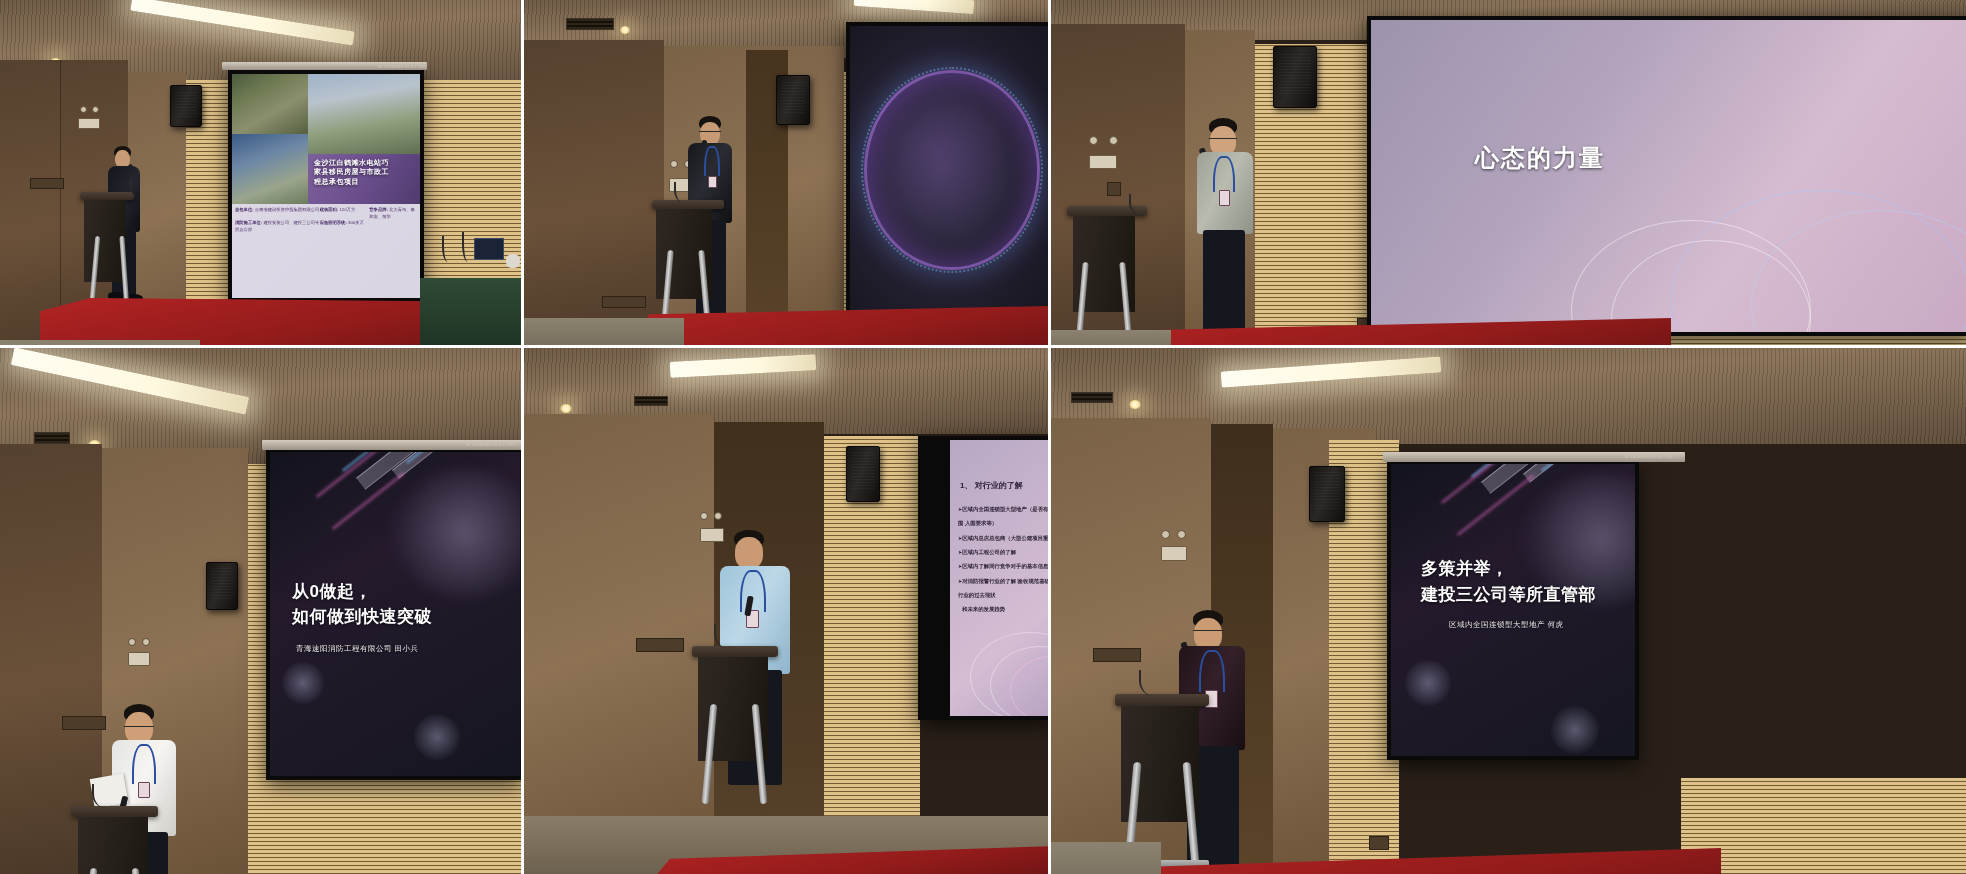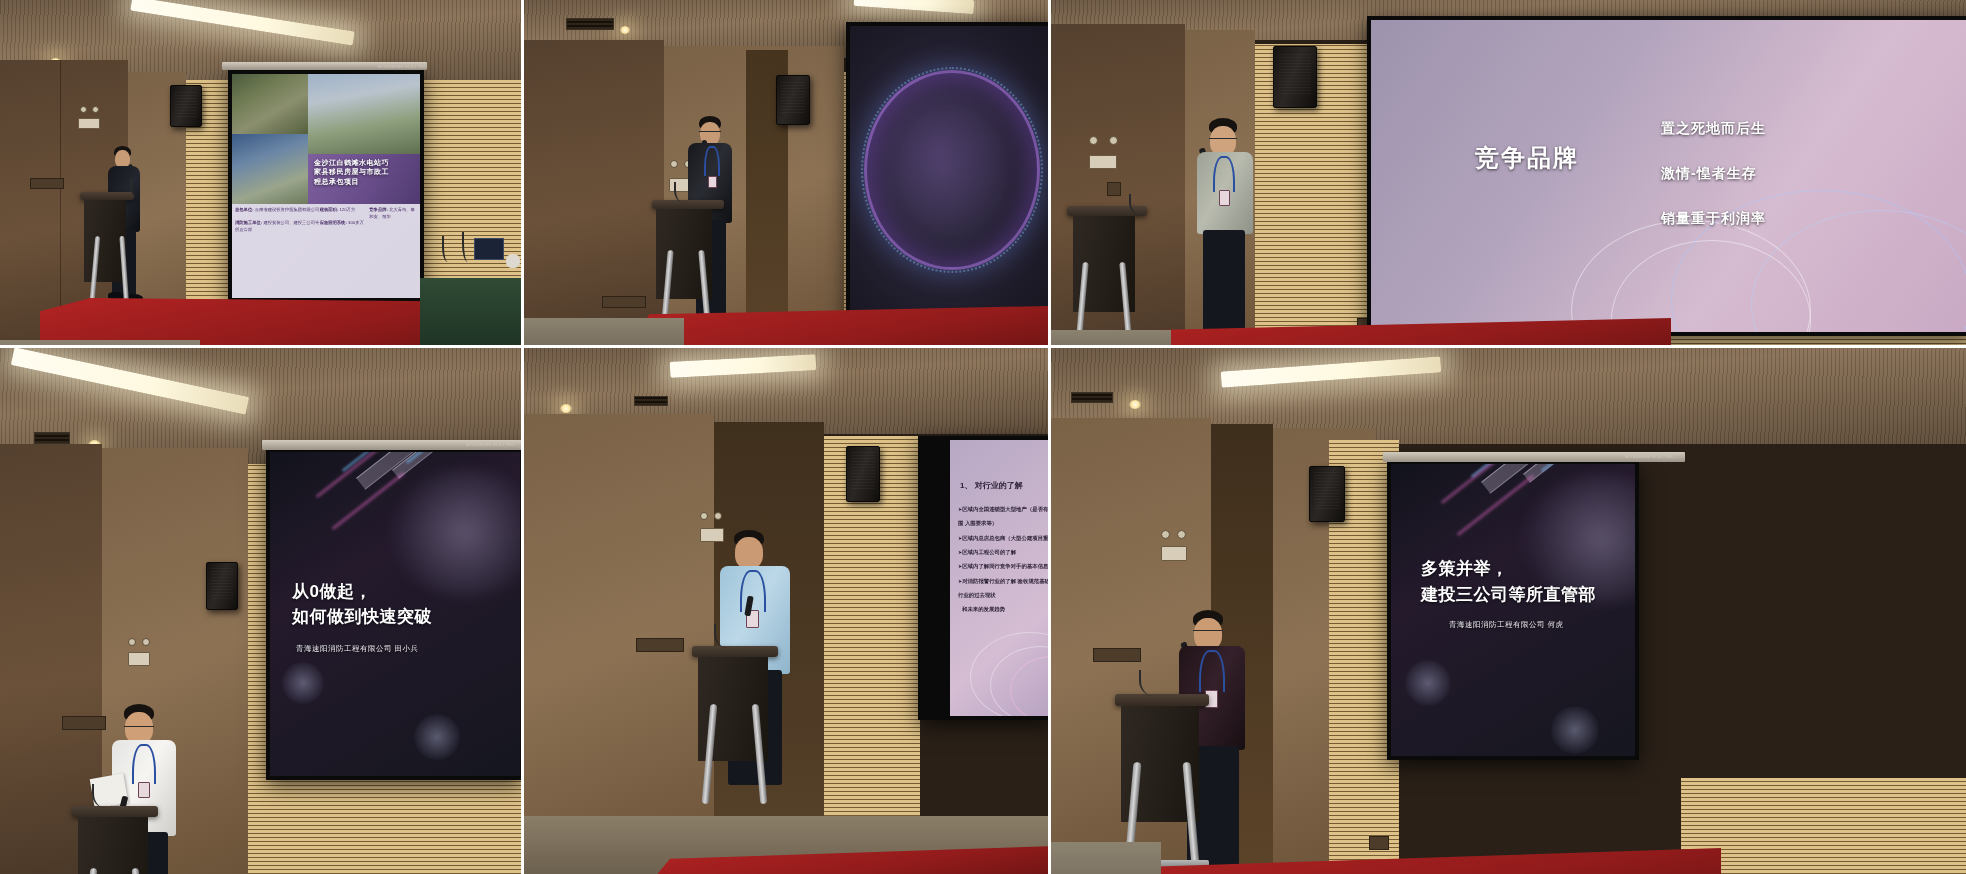--- a/index.html
+++ b/index.html
@@ -408,26 +408,21 @@
       <div class="outlet" style="left:306px;top:318px;width:22px;height:12px;"></div>
 
       <div class="speaker" style="left:222px;top:46px;width:44px;height:62px;"></div>
 
       <div class="screen-frame" style="left:316px;top:16px;width:608px;height:320px;">
         <div class="screen-surface s3">
           <div class="wave" style="left:200px;top:200px;width:240px;height:180px;"></div>
           <div class="wave" style="left:240px;top:220px;width:200px;height:160px;"></div>
           <div class="wave" style="left:300px;top:170px;width:300px;height:220px;border-color:rgba(170,200,255,0.5);"></div>
           <div class="wave" style="left:380px;top:190px;width:260px;height:190px;border-color:rgba(180,210,255,0.45);"></div>
-          <div class="slide-text" style="left:104px;top:122px;font-size:24px;letter-spacing:2px;">竞争品牌</div>
-          <div class="slide-text" style="left:290px;top:86px;font-size:14px;line-height:3.2;letter-spacing:1px;">
-            <div>置之死地而后生</div>
-            <div>激情-惶者生存</div>
-            <div>销量重于利润率</div>
-          </div>
+          <div class="slide-text" style="left:104px;top:122px;font-size:24px;letter-spacing:2px;">心态的力量</div>
         </div>
       </div>
 
       <div class="person">
         <div class="hair" style="left:158px;top:118px;width:28px;height:17px;"></div>
         <div class="head" style="left:159px;top:126px;width:26px;height:30px;background:#cfa37d;"></div>
         <div class="glasses" style="left:158px;top:138px;width:28px;"></div>
         <div class="mic" style="left:150px;top:148px;width:6px;height:15px;transform:rotate(-20deg);"></div>
         <div class="body" style="left:146px;top:152px;width:56px;height:82px;background:linear-gradient(120deg,#9ea296,#b8bbae 45%,#8d9187);"></div>
         <div class="lanyard" style="left:162px;top:156px;width:22px;height:36px;"></div>
@@ -600,21 +595,21 @@
           <div class="beam-blue" style="left:80px;top:12px;width:160px;height:3px;"></div>
           <div class="beam-blue" style="left:150px;top:6px;width:130px;height:3px;"></div>
           <div class="beam-pink" style="left:50px;top:38px;width:120px;height:3px;"></div>
           <div class="beam-pink" style="left:66px;top:70px;width:96px;height:3px;"></div>
           <div class="bokeh" style="left:14px;top:196px;width:46px;height:46px;"></div>
           <div class="bokeh" style="left:160px;top:242px;width:48px;height:48px;"></div>
           <div class="slide-text" style="left:30px;top:92px;width:250px;font-size:17px;line-height:1.5;">
             <div>多策并举，</div>
             <div>建投三公司等所直管部</div>
           </div>
-          <div class="slide-text" style="left:58px;top:156px;font-size:7.5px;font-weight:normal;opacity:.92;">青海速阳消防工程有限公司    何虎</div>
+          <div class="slide-text" style="left:58px;top:156px;font-size:7.5px;font-weight:normal;opacity:.92;">区域内全国连锁型大型地产    何虎</div>
         </div>
       </div>
       <div class="proj-header" style="left:332px;top:104px;width:302px;height:10px;"></div>
       <div class="proj-brand" style="left:574px;top:106px;font-size:4px;">MITSUBISHI ELECTRIC</div>
 
       <div class="person">
         <div class="hair" style="left:142px;top:262px;width:30px;height:18px;"></div>
         <div class="head" style="left:143px;top:270px;width:28px;height:32px;background:#cb9c74;"></div>
         <div class="glasses" style="left:142px;top:282px;width:30px;"></div>
         <div class="mic" style="left:132px;top:294px;width:6px;height:20px;transform:rotate(-16deg);"></div>

